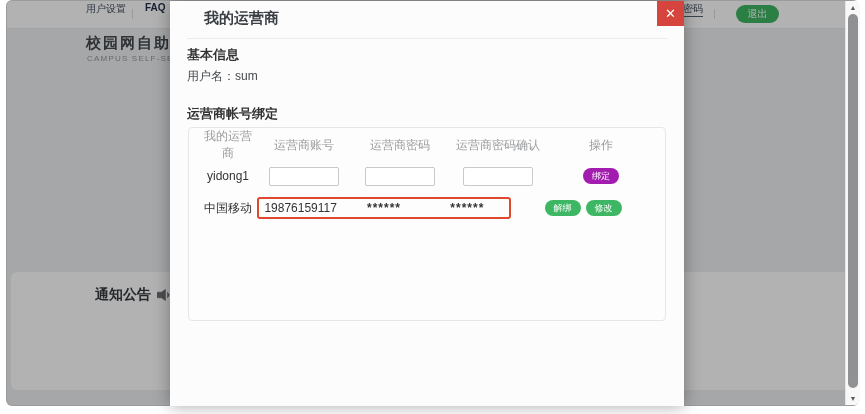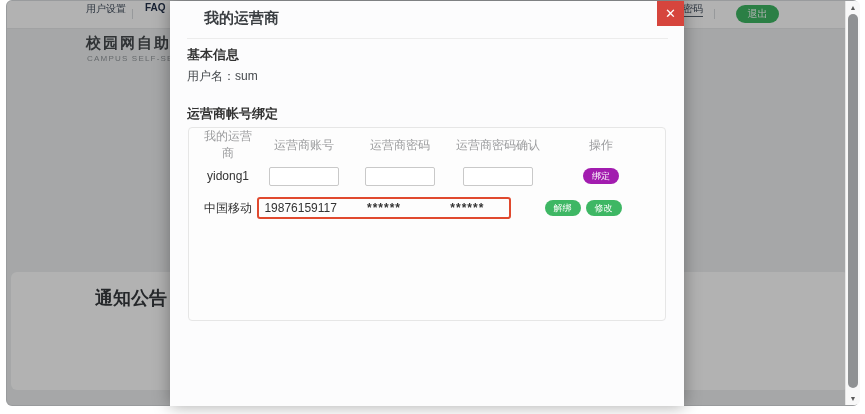--- a/index.html
+++ b/index.html
@@ -16,21 +16,21 @@
   .nav-faq{font-weight:bold;color:#22304a;}
   .nav-partial{border-bottom:1px solid #55606e;}
   .logout-btn{position:absolute;left:729px;top:4px;width:43px;height:18px;border:none;
     border-radius:9px;color:#fff;font-size:10px;line-height:18px;text-align:center;padding:0;cursor:pointer;}
   .pg-title{position:absolute;left:79px;top:33px;font-size:15px;font-weight:bold;
     color:#45494d;letter-spacing:2px;white-space:nowrap;}
   .pg-sub{position:absolute;left:80px;top:53px;font-size:8px;color:#92979b;
     letter-spacing:1.2px;white-space:nowrap;}
   .notice-card{position:absolute;left:4px;top:271px;width:838px;height:118px;
     background:#ffffff;border-radius:6px;}
-  .notice-head{position:absolute;left:84px;top:14px;font-size:18px;font-weight:bold;
+  .notice-head{position:absolute;left:84px;top:14px;font-size:14px;font-weight:bold;
     color:#35393d;white-space:nowrap;display:flex;align-items:center;gap:6px;}
   .notice-list{position:absolute;left:90px;top:44px;font-size:11px;color:#4e545a;
     line-height:14px;white-space:nowrap;}
 
   
   .overlay{position:absolute;left:6px;top:0;width:853px;height:406px;
     background:rgba(0,0,0,0.30);border-radius:6px;}
 
   
   .scrollbar{position:absolute;left:845px;top:1px;width:15px;height:404px;

